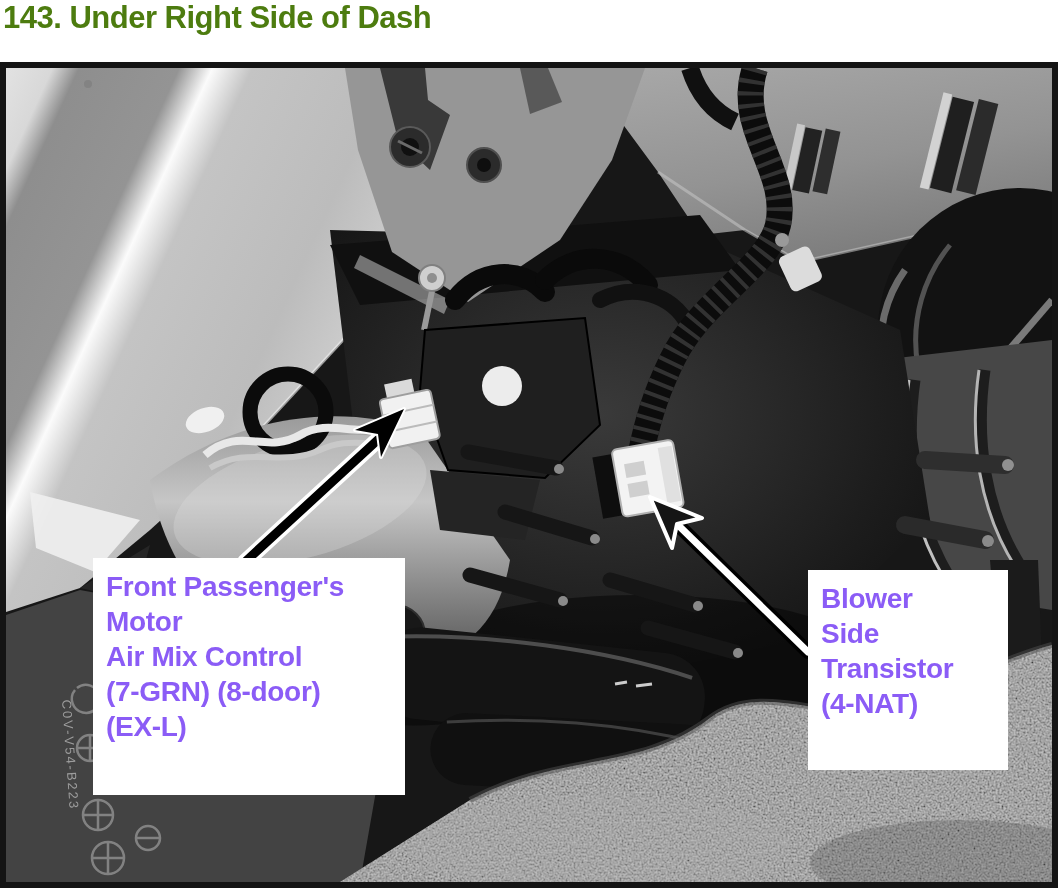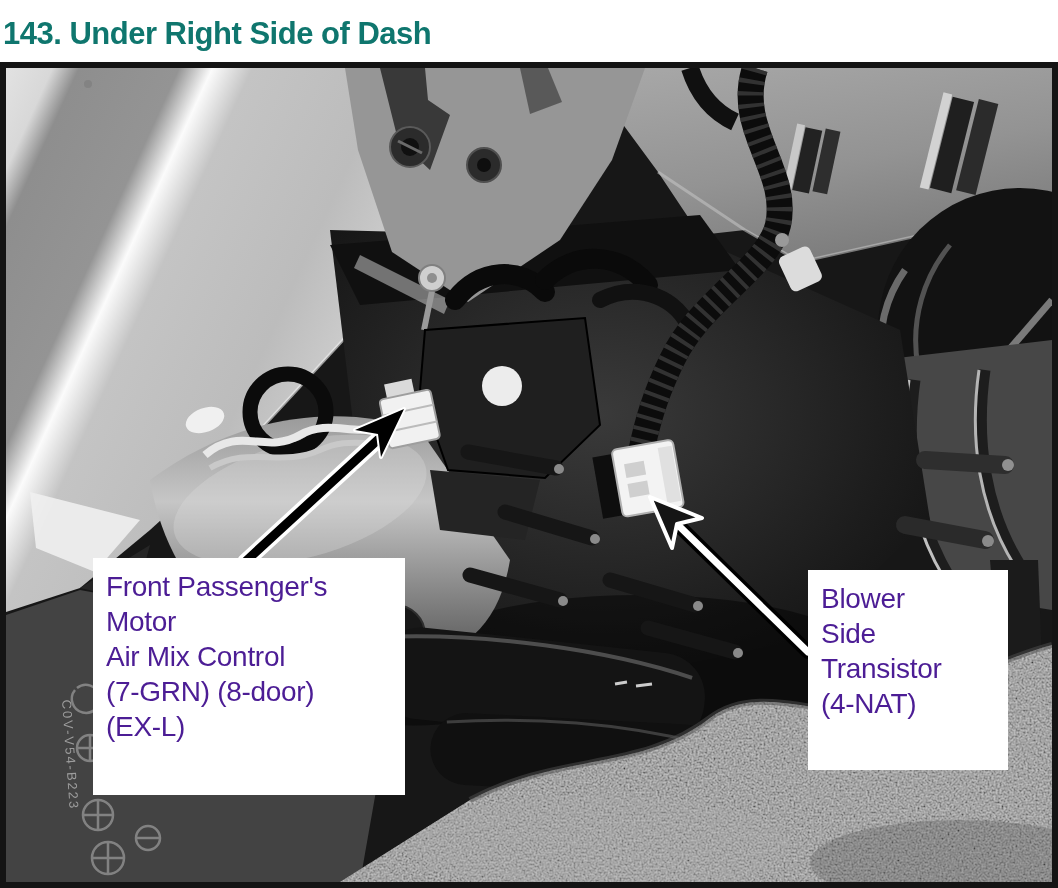--- a/index.html
+++ b/index.html
@@ -1,24 +1,24 @@
 <!DOCTYPE html>
 <html><head>
 <meta charset="utf-8">
 <style>
   html,body{margin:0;padding:0;background:#ffffff;}
   .canvas{position:relative;width:1058px;height:888px;background:#ffffff;overflow:hidden;
           font-family:"Liberation Sans",sans-serif;}
-  .title{position:absolute;left:3px;top:16px;width:1050px;margin:0;
-         font-size:31px;font-weight:bold;color:#0f766e;letter-spacing:-0.5px;}
+  .title{position:absolute;left:3px;top:0px;width:1050px;margin:0;
+         font-size:31px;font-weight:bold;color:#4d7c0f;letter-spacing:-0.5px;}
   .photo{position:absolute;left:0;top:62px;width:1058px;height:826px;
          border:6px solid #141414;box-sizing:border-box;background:#1a1a1a;overflow:hidden;}
   .photo svg{position:absolute;left:0;top:0;display:block;}
-  .callout{position:absolute;background:#ffffff;color:#4c1d95;
-           font-weight:normal;font-size:28px;line-height:35px;letter-spacing:-0.3px;
+  .callout{position:absolute;background:#ffffff;color:#8b5cf6;
+           font-weight:bold;font-size:28px;line-height:35px;letter-spacing:-0.3px;
            padding:11px 10px 0 13px;box-sizing:border-box;white-space:nowrap;}
   .callout-left{left:87px;top:490px;width:312px;height:237px;}
   .callout-right{left:802px;top:502px;width:200px;height:200px;}
 </style>
 </head>
 <body>
 
 <div class="canvas">
   <h1 class="title">143. Under Right Side of Dash</h1>
 

